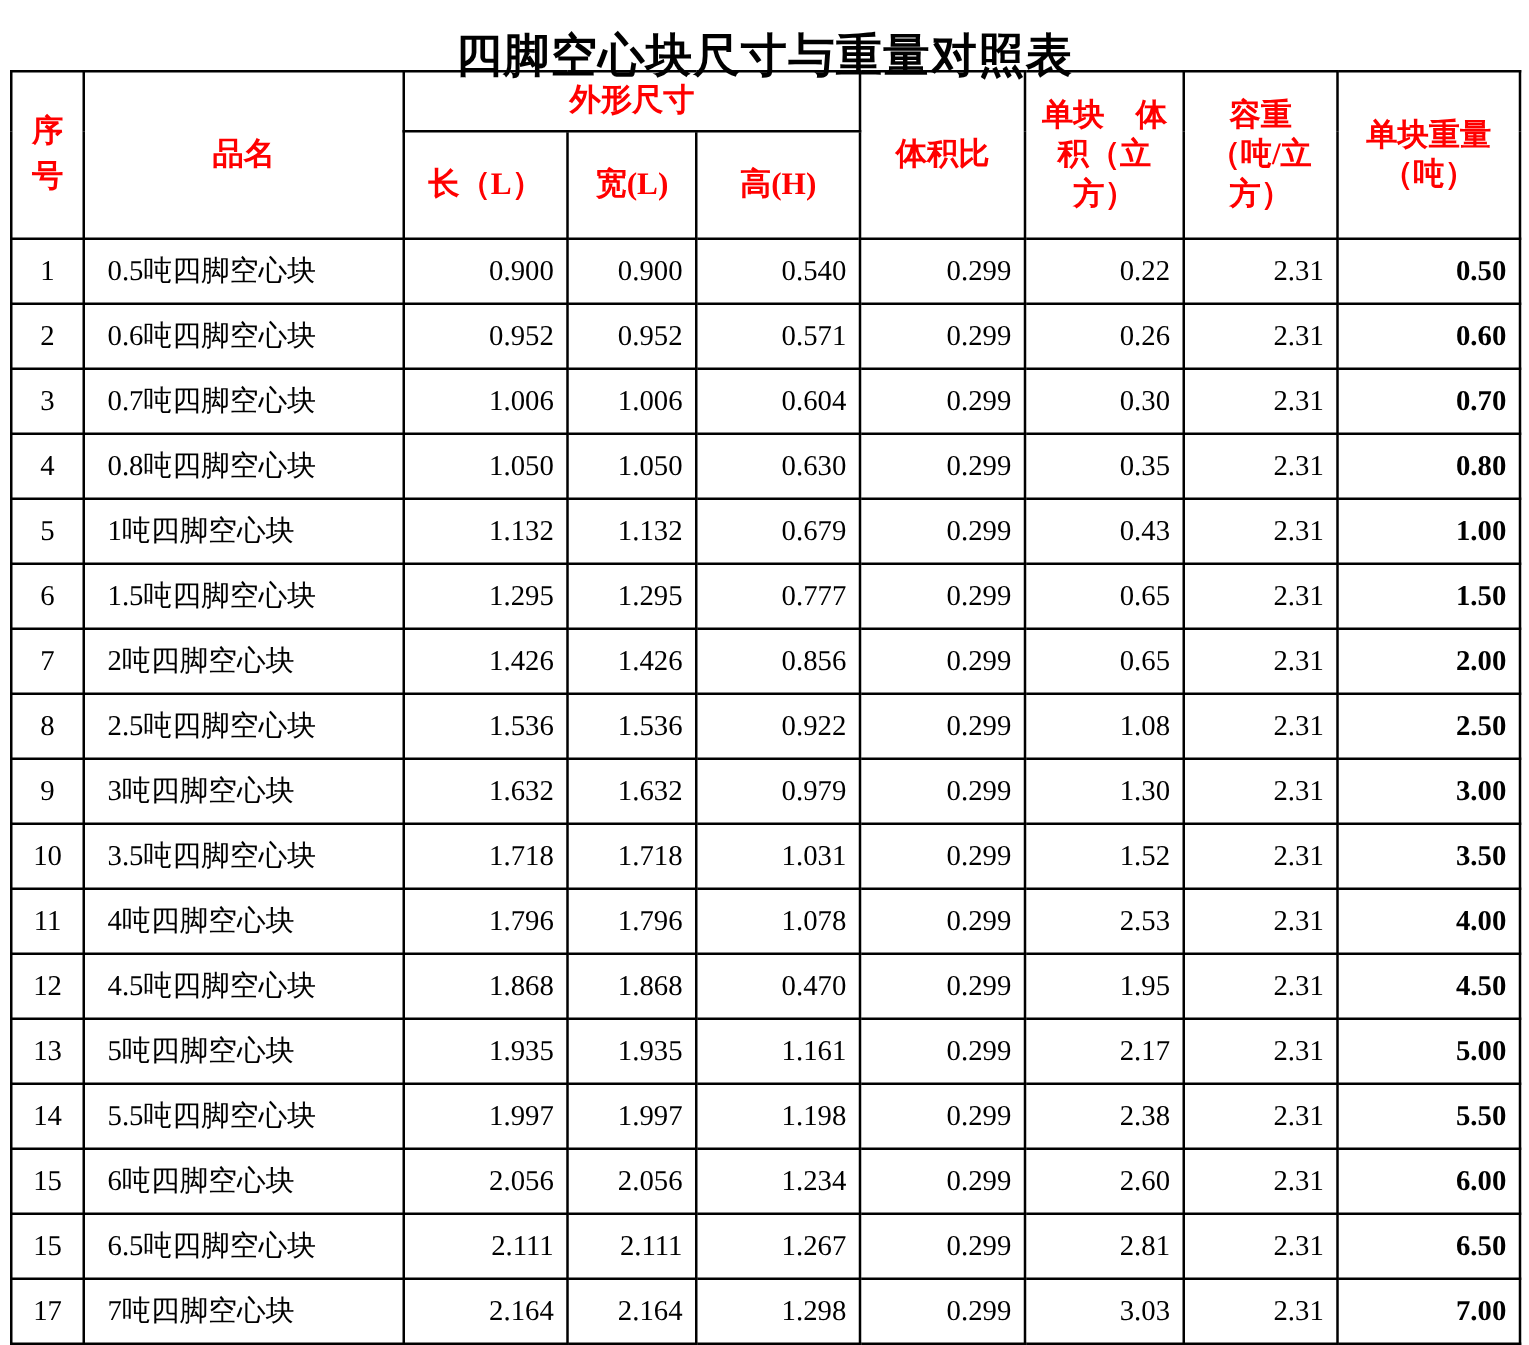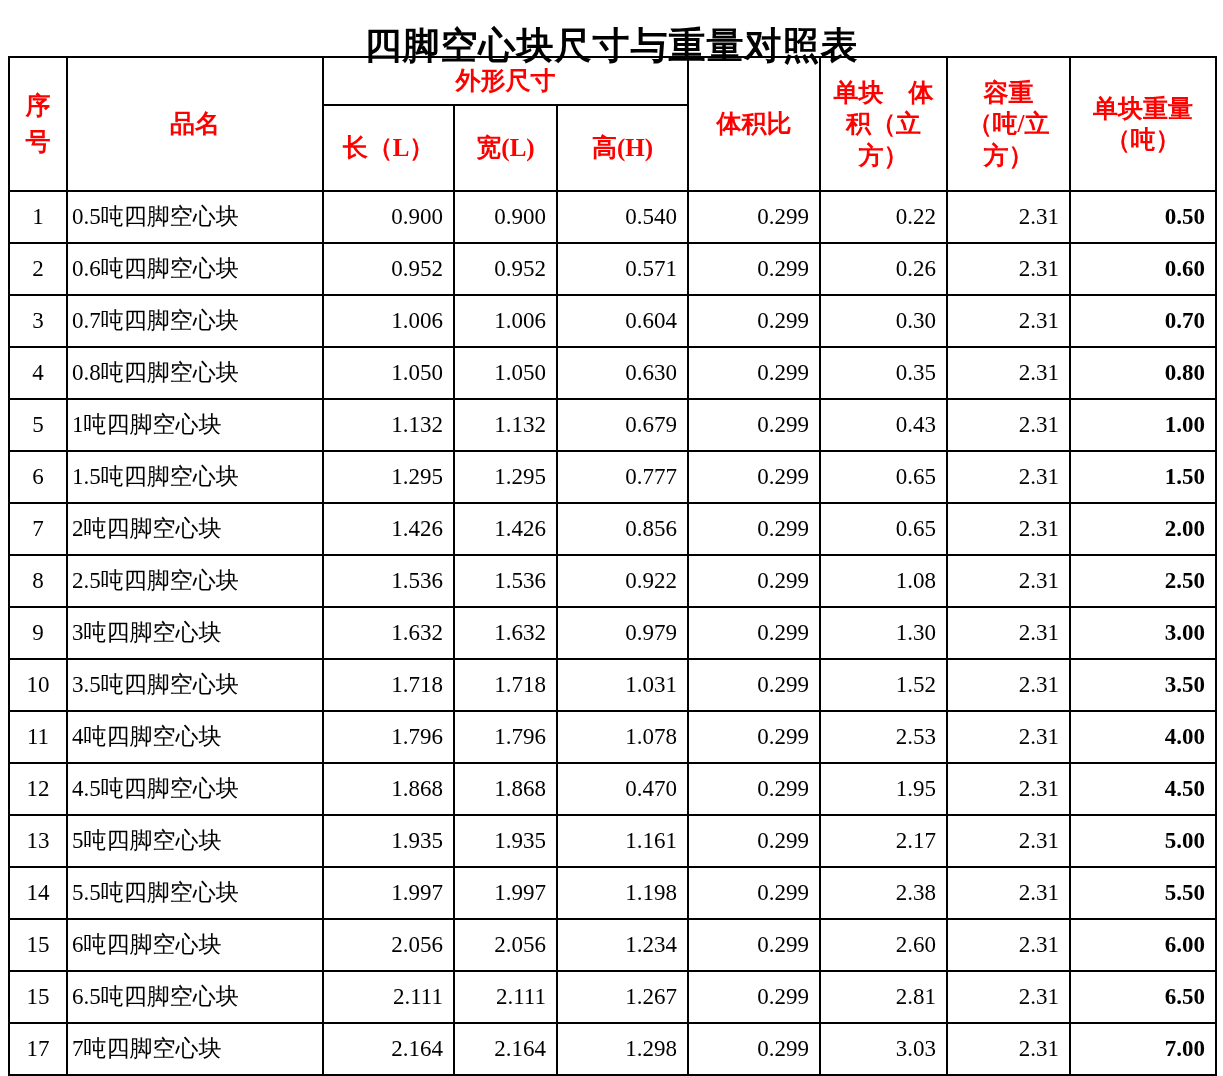--- a/index.html
+++ b/index.html
@@ -60,21 +60,21 @@
     line-height: 1.45;
   }
   tbody td {
     height: 52px;
     font-size: 23px;
     vertical-align: middle;
     line-height: 1.1;
     white-space: nowrap;
   }
   td.c-serial { text-align: center; }
-  td.c-name   { text-align: left;  padding-left: 4px; margin-left: 28px; }
+  td.c-name   { text-align: left;  padding-left: 18px; margin-left: 28px; }
   td.c-num    { text-align: right; padding-right: 10px; }
   td.c-weight { text-align: right; padding-right: 10px; font-weight: 700; }
 </style>
 </head>
 <body>
 
 <div class="page">
 
   <div class="doc-title">四脚空心块尺寸与重量对照表</div>
 

